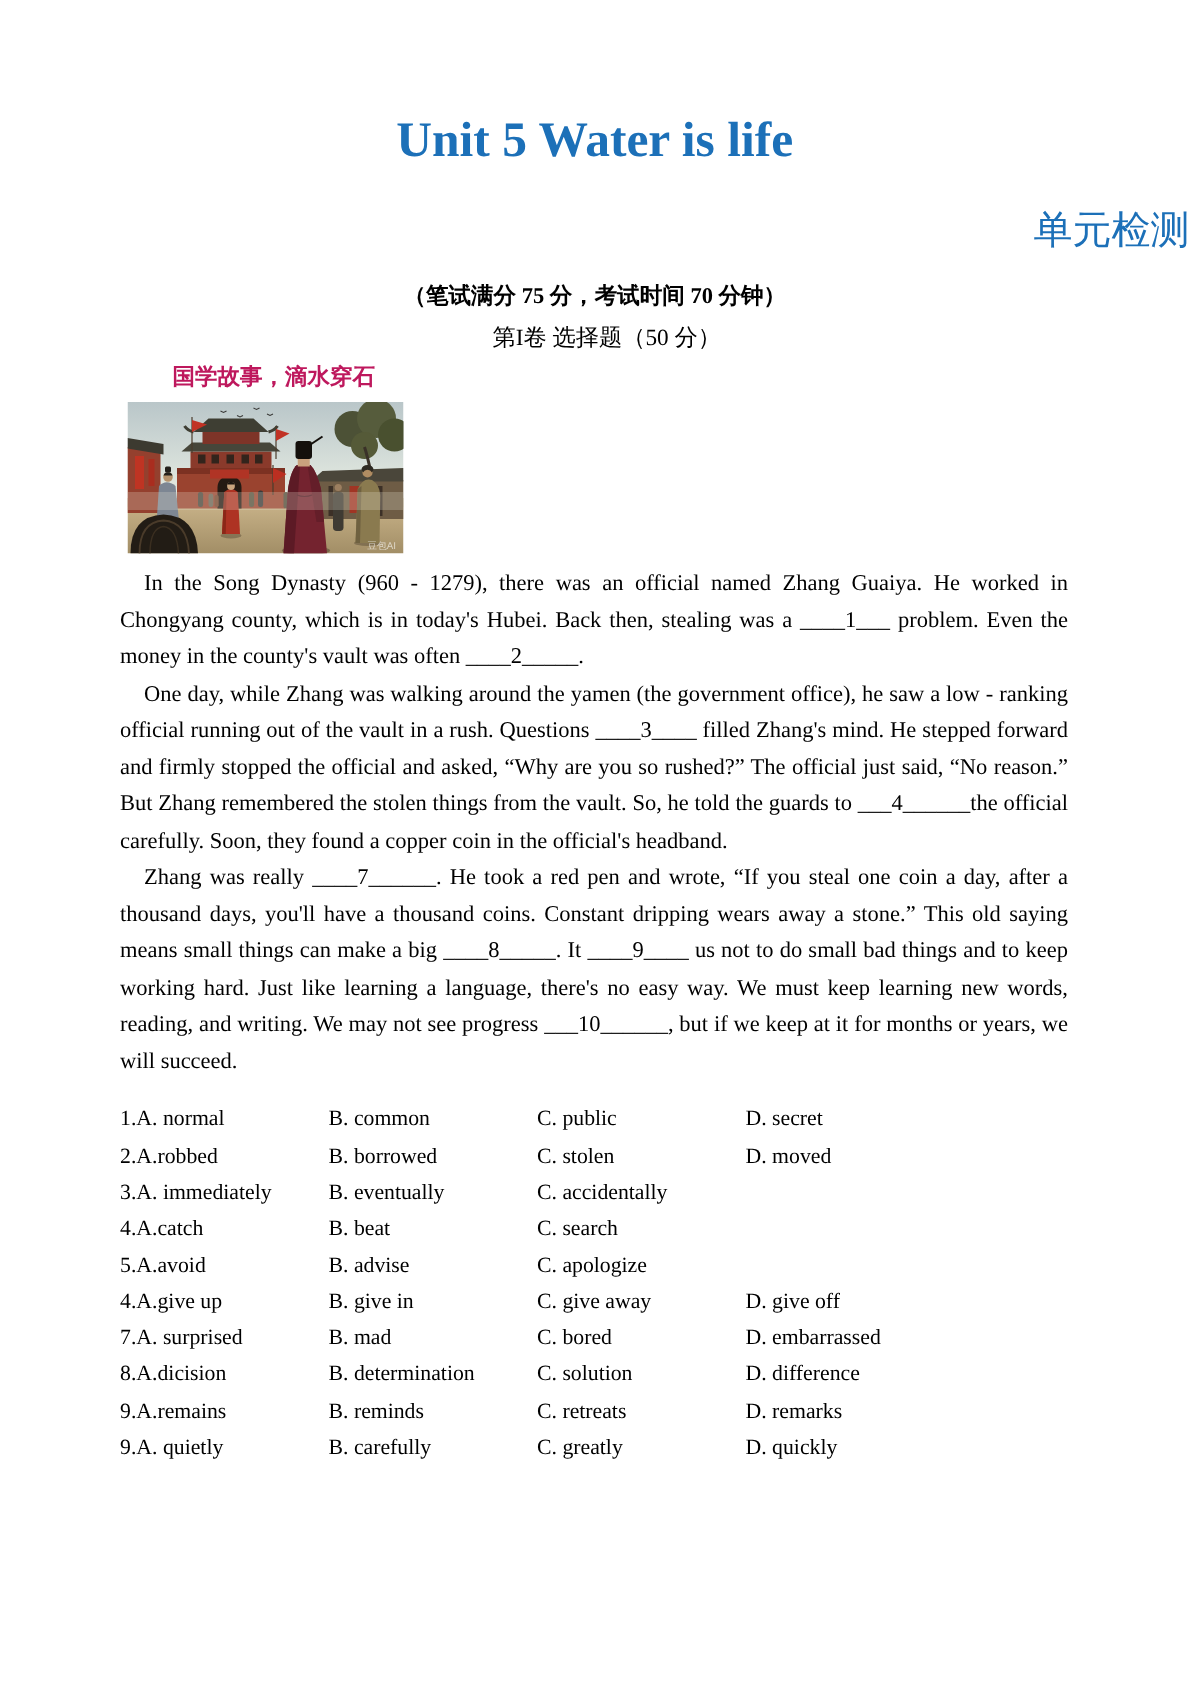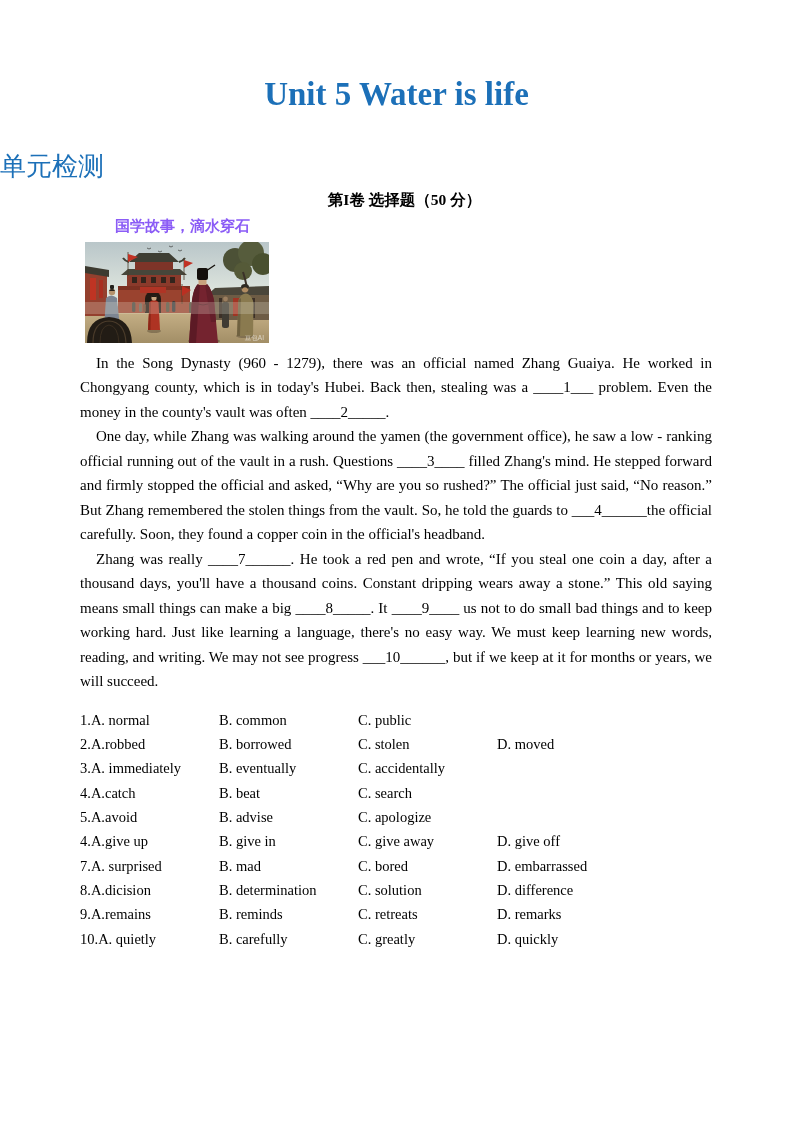--- a/index.html
+++ b/index.html
@@ -13,36 +13,36 @@
     color:#000;
   }
   .page-title{
     margin:76px 0 0 0;
     text-align:center;
     font-size:33px;line-height:1.12;
     font-weight:bold;
     font-family:"Liberation Serif",serif;
   }
   .page-subtitle{
-    margin:39px 0 0 0;
-    text-align:left;
+    margin:26px 0 0 0;
+    text-align:right;
     font-size:26px;line-height:1.15;
     font-weight:normal;
   }
   .exam-info{
     margin:20px 0 0 0;
     text-align:center;
     font-size:15px;line-height:1.3;
     font-weight:bold;
   }
   .part-heading{
     margin:8px 0 0 16px;
     text-align:center;
     font-size:15.5px;line-height:20px;
-    font-weight:bold;
+    font-weight:normal;
   }
   .section-heading{
     margin:10px 0 0 80px;
     font-size:15.5px;line-height:20px;
     font-weight:normal;
   }
   .illu-caption{
     margin:7px 0 0 115px;
     font-size:15px;line-height:19px;
     font-weight:bold;
@@ -73,23 +73,24 @@
     white-space:nowrap;
   }
 </style>
 </head>
 <body>
 
 <div class="page">
 
   <h1 class="page-title" style="color: rgb(28, 112, 184);">Unit 5 Water is life</h1>
   <h2 class="page-subtitle" style="color: rgb(28, 112, 184);">单元检测</h2>
+  <p class="exam-info">（笔试满分 75 分，考试时间 70 分钟）</p>
   <p class="part-heading">第I卷 选择题（50 分）</p>
 
-  <p class="illu-caption" style="color: #8b5cf6;">国学故事，滴水穿石</p>
+  <p class="illu-caption" style="color: #be185d;">国学故事，滴水穿石</p>
 
   <figure class="illu-figure">
     <svg width="184" height="101" viewBox="0 0 184 101" xmlns="http://www.w3.org/2000/svg">
       <defs>
         <linearGradient id="sky" x1="0" y1="0" x2="0" y2="1">
           <stop offset="0" stop-color="#b9c6c9"></stop>
           <stop offset="0.7" stop-color="#dde4dd"></stop>
           <stop offset="1" stop-color="#e9e9dc"></stop>
         </linearGradient>
         <linearGradient id="ground" x1="0" y1="0" x2="0" y2="1">
@@ -220,20 +221,21 @@
     <p>In the Song Dynasty (960 - 1279), there was an official named Zhang Guaiya. He worked in Chongyang county, which is in today's Hubei. Back then, stealing was a ____1___ problem. Even the money in the county's vault was often ____2_____.</p>
     <p>One day, while Zhang was walking around the yamen (the government office), he saw a low - ranking official running out of the vault in a rush. Questions ____3____ filled Zhang's mind. He stepped forward and firmly stopped the official and asked, “Why are you so rushed?” The official just said, “No reason.” But Zhang remembered the stolen things from the vault. So, he told the guards to ___4______the official carefully. Soon, they found a copper coin in the official's headband.</p>
     <p>Zhang was really ____7______. He took a red pen and wrote, “If you steal one coin a day, after a thousand days, you'll have a thousand coins. Constant dripping wears away a stone.” This old saying means small things can make a big ____8_____. It ____9____ us not to do small bad things and to keep working hard. Just like learning a language, there's no easy way. We must keep learning new words, reading, and writing. We may not see progress ___10______, but if we keep at it for months or years, we will succeed.</p>
   </div>
 
   <div class="options">
     <div class="option-row">
       <span class="opt">1.A. normal</span>
       <span class="opt">B. common</span>
       <span class="opt">C. public</span>
+      <span class="opt">D. secret</span>
     </div>
 
     <div class="option-row">
       <span class="opt">2.A.robbed</span>
       <span class="opt">B. borrowed</span>
       <span class="opt">C. stolen</span>
       <span class="opt">D. moved</span>
     </div>
 
     <div class="option-row">
@@ -276,20 +278,20 @@
     </div>
 
     <div class="option-row">
       <span class="opt">9.A.remains</span>
       <span class="opt">B. reminds</span>
       <span class="opt">C. retreats</span>
       <span class="opt">D. remarks</span>
     </div>
 
     <div class="option-row">
-      <span class="opt">10.A. quietly</span>
+      <span class="opt">9.A. quietly</span>
       <span class="opt">B. carefully</span>
       <span class="opt">C. greatly</span>
       <span class="opt">D. quickly</span>
     </div>
   </div>
 
 </div>
 
 </body></html>

